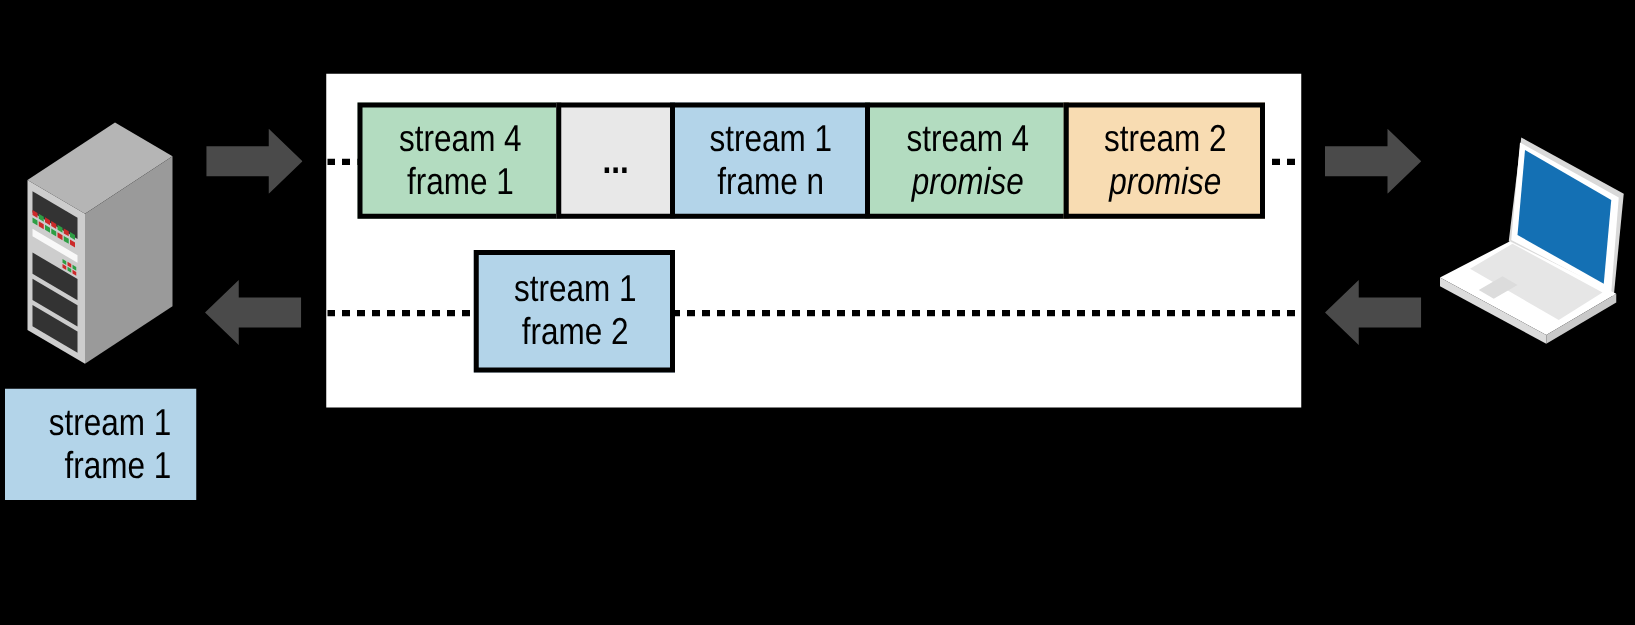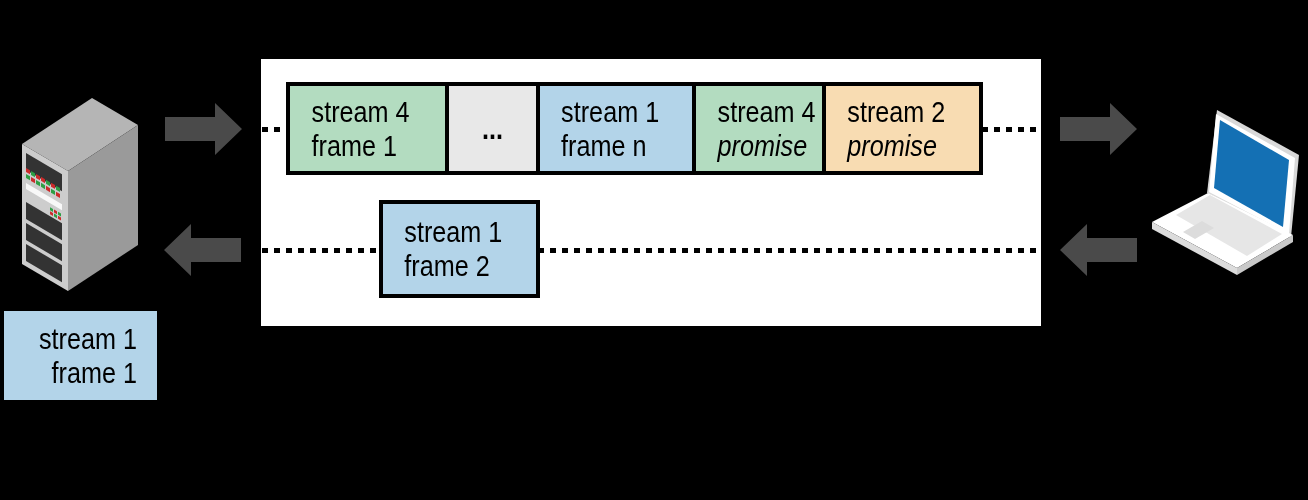--- a/index.html
+++ b/index.html
@@ -29,21 +29,21 @@
   .dotted.to-client { left: 262px; top: 127px; width: 778px; }
   .dotted.to-server { left: 262px; top: 248px; width: 778px; }
   
   .frame {
     position: absolute;
     box-sizing: border-box;
     border: 4px solid #000;
     display: flex;
     flex-direction: column;
     justify-content: center;
-    text-align: left;
+    text-align: center;
     padding-right: 20px;
     font-size: 30px;
     line-height: 34px;
     z-index: 2;
   }
   .frame .line {
     display: block;
     transform: scaleX(0.84);
     transform-origin: 100% 50%;
     white-space: nowrap;
@@ -52,21 +52,21 @@
   .frame.green  { background: #b3dcc0; }
   .frame.blue   { background: #b3d4e9; }
   .frame.orange { background: #f8dcb2; }
   .frame.gray   { background: #e8e8e8; text-align: center; padding-right: 0; font-weight: bold; }
   .frame.gray .line { transform-origin: 50% 50%; }
 
   .frame.f0 { left: 286px; top: 82px; width: 163px; height: 93px; }
   .frame.f1 { left: 445px; top: 82px; width:  95px; height: 93px; }
   .frame.f2 { left: 536px; top: 82px; width: 160px; height: 93px; }
   .frame.f3 { left: 692px; top: 82px; width: 163px; height: 93px; }
-  .frame.f4 { left: 822px; top: 82px; width: 161px; height: 93px; }
+  .frame.f4 { left: 851px; top: 82px; width: 161px; height: 93px; }
   .frame.f5 { left: 379px; top: 200px; width: 161px; height: 98px; }
 
   
   .queued {
     position: absolute;
     left: 4px; top: 311px;
     width: 153px; height: 89px;
     background: #b3d4e9;
     display: flex;
     flex-direction: column;

